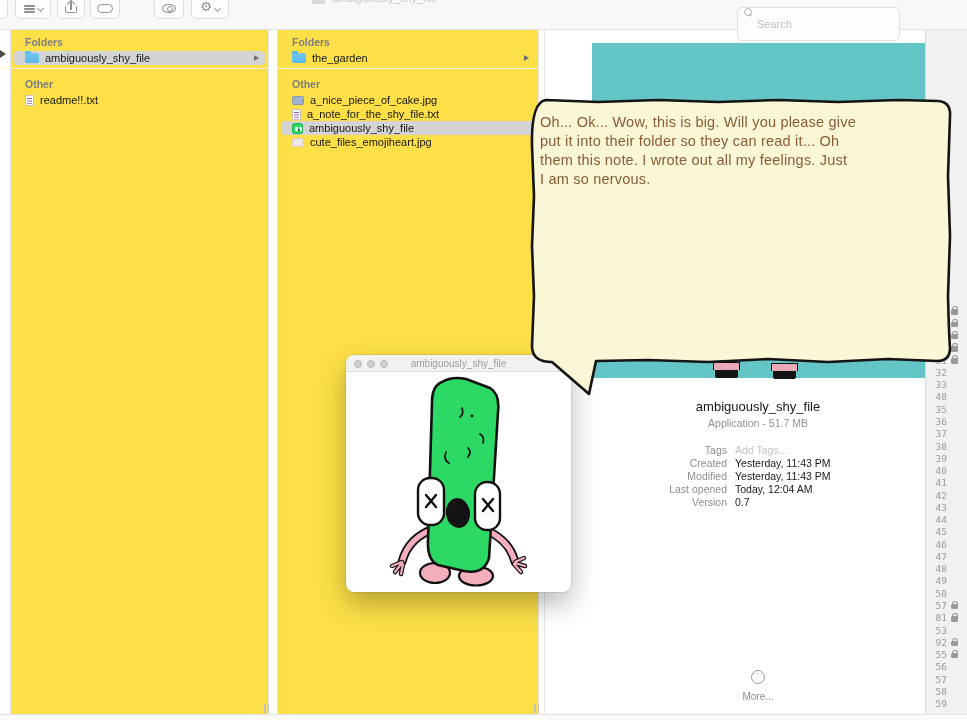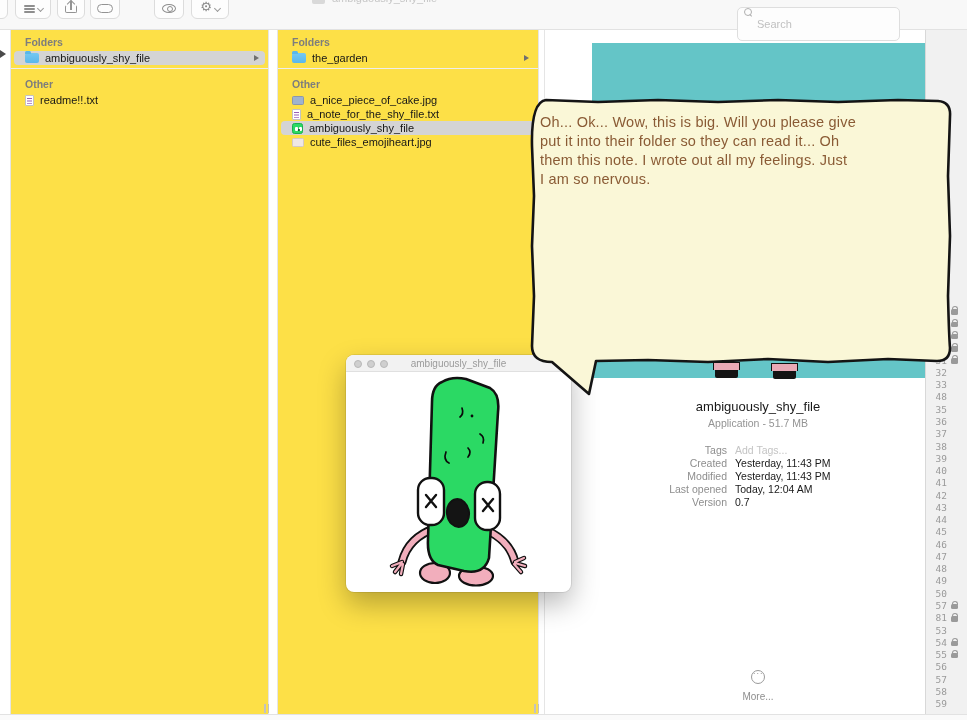--- a/index.html
+++ b/index.html
@@ -306,21 +306,21 @@
           <span class="gutter-lock"></span>
         </div>
         <div class="gutter-row">
           <span class="gutter-num">81</span>
           <span class="gutter-lock"></span>
         </div>
         <div class="gutter-row">
           <span class="gutter-num">53</span>
         </div>
         <div class="gutter-row">
-          <span class="gutter-num">54</span>
+          <span class="gutter-num">92</span>
           <span class="gutter-lock"></span>
         </div>
         <div class="gutter-row">
           <span class="gutter-num">55</span>
           <span class="gutter-lock"></span>
         </div>
         <div class="gutter-row">
           <span class="gutter-num">56</span>
         </div>
         <div class="gutter-row">

